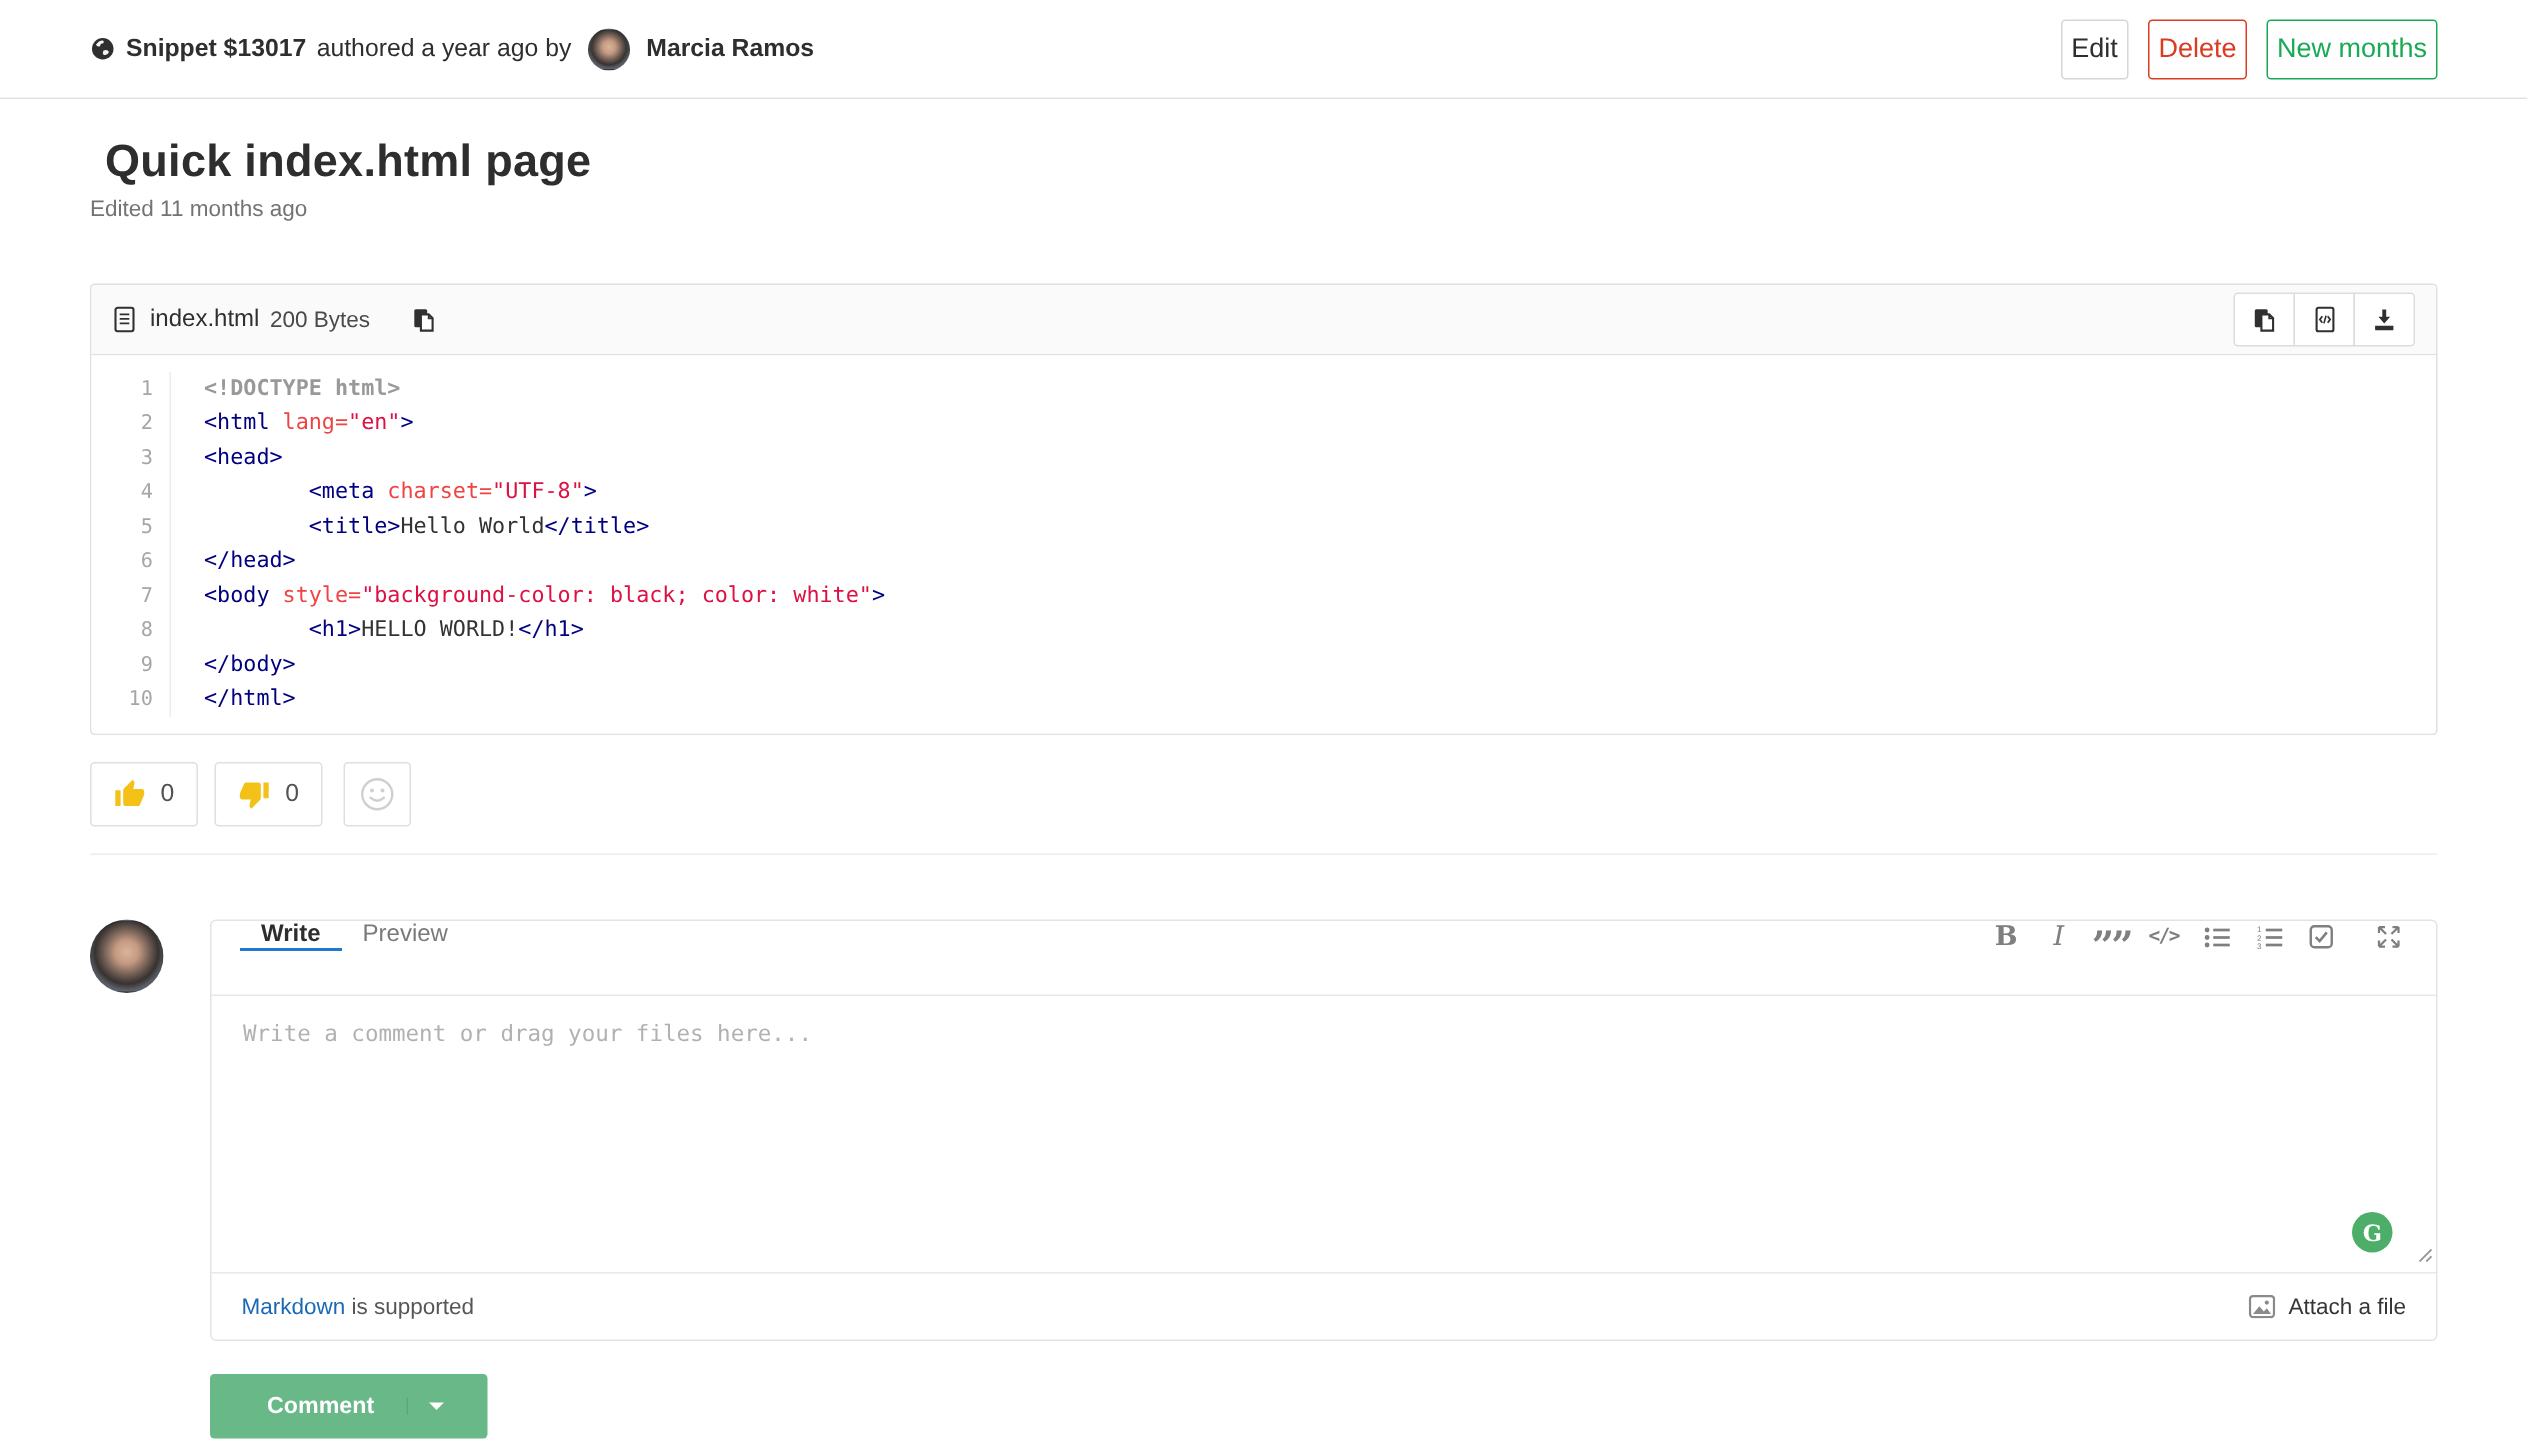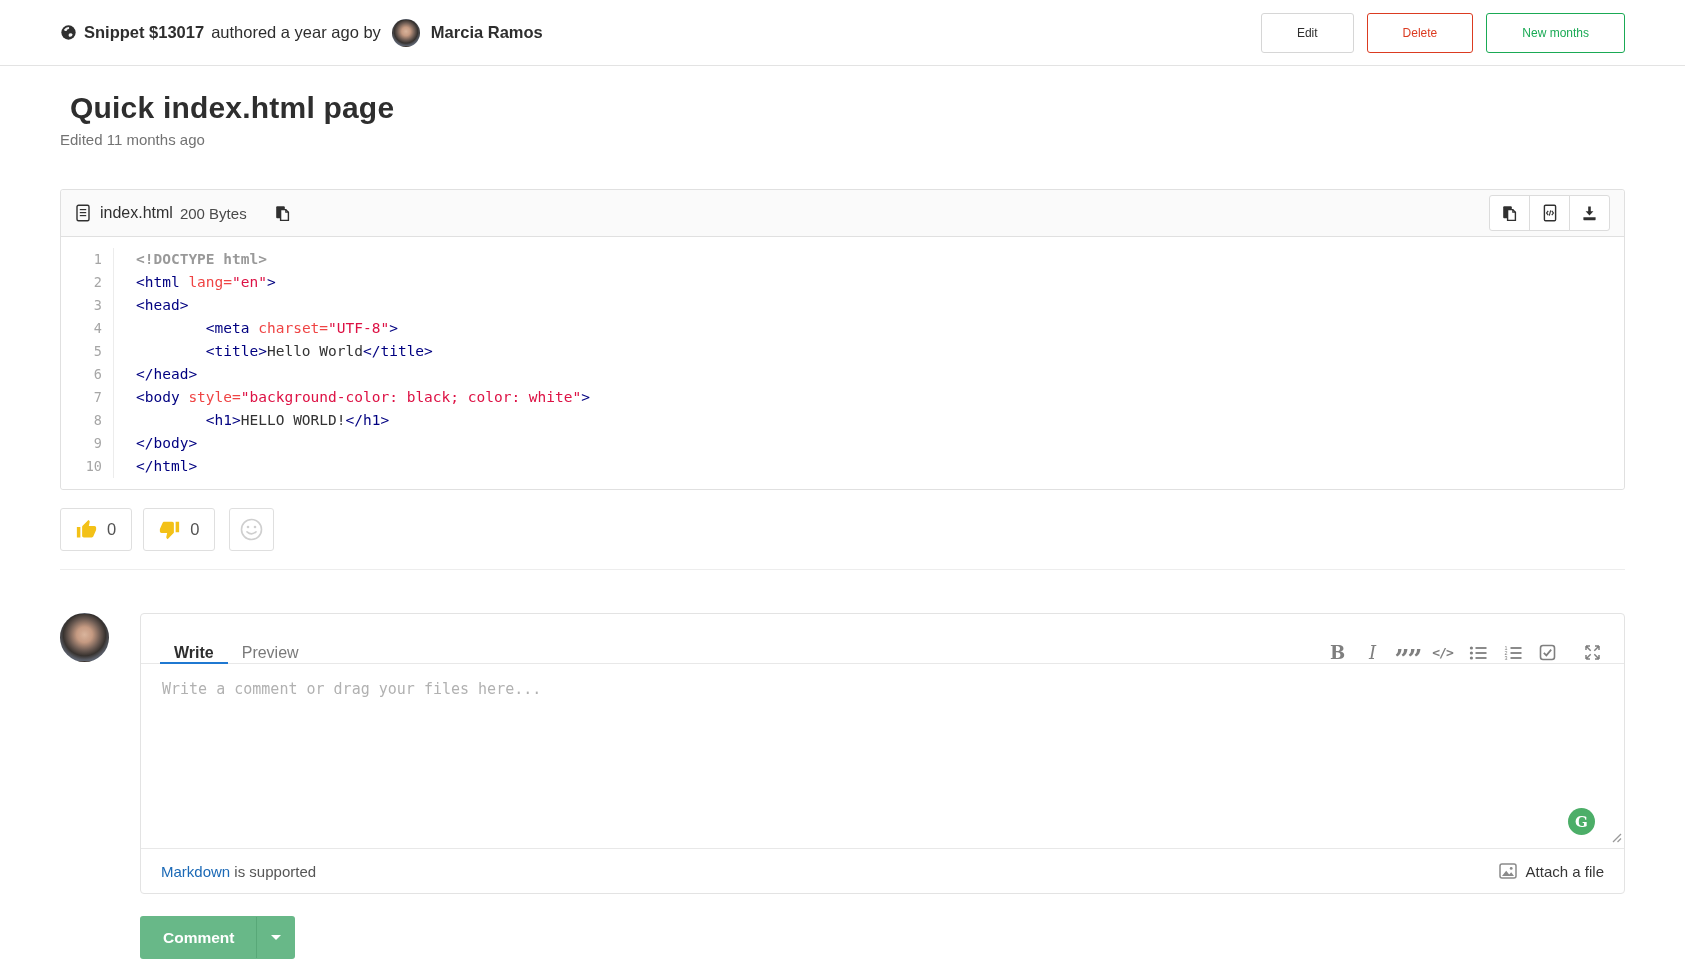--- a/index.html
+++ b/index.html
@@ -23,23 +23,23 @@
   .bold { font-weight: bold; }
   .avatar {
     border-radius: 50%;
     border: 1px solid rgba(0,0,0,.09);
     background: radial-gradient(circle at 50% 44%, #d9b49c 0%, #c59a82 22%, #6b5a52 45%, #37322f 60%, #6e7788 79%, #9aa2b0 100%);
   }
   .avatar-sm { width: 28px; height: 28px; margin: 0 4px; }
   .top-actions { display: flex; gap: 13px; }
   .btn {
     display: inline-flex; align-items: center; justify-content: center;
-    height: 40px; padding: 0 35px;
+    height: 40px; padding: 0 6px;
     background: #fff; border: 1px solid #d6d6d6; border-radius: 3px;
-    font-size: 12px; color: #2e2e2e; cursor: pointer;
+    font-size: 18px; color: #2e2e2e; cursor: pointer;
   }
   .btn-delete { color: #db3b21; border-color: #db3b21; }
   .btn-new    { color: #1aaa55; border-color: #1aaa55; }
 
   
   .main { padding: 0 60px; }
   .page-title { margin-top: 25px; font-size: 30px; font-weight: bold; letter-spacing: .2px; margin-left: 10px; }
   .edited { margin-top: 6px; font-size: 15px; color: #737373; }
 
   
@@ -81,21 +81,21 @@
     border: 1px solid #dfdfdf; border-radius: 3px; background: #fff;
     display: flex; align-items: center; justify-content: center; gap: 10px;
     font-size: 16.5px; color: #525252; cursor: pointer;
   }
   .award-btn.smiley { min-width: 45px; width: 45px; padding: 0; margin-left: 3px; }
 
   
   .comment-row { margin-top: 43px; display: flex; }
   .avatar-lg { width: 49px; height: 49px; margin-right: 31px; flex: none; }
   .comment-box { flex: 1; border: 1px solid #e3e3e3; border-radius: 4px; background: #fff; }
-  .cb-header { height: 50px; display: flex; align-items: flex-end; border-bottom: 1px solid #e8e8e8; padding: 0 6px 0 6px; gap: 34px; }
+  .cb-header { height: 50px; display: flex; align-items: flex-start; border-bottom: 1px solid #e8e8e8; padding: 0 6px 0 6px; gap: 34px; }
   .tabs { display: flex; margin-left: 13px; }
   .tab {
     display: flex; align-items: center; padding: 0 14px; margin-bottom: -1px;
     font-size: 16px; color: #7a7a7a; cursor: pointer; background: none; border: none;
     border-bottom: 2px solid transparent;
   }
   .tab.active { color: #2e2e2e; font-weight: bold; border-bottom-color: #1f78d1; }
   .cb-toolbar { margin-left: auto; display: flex; align-items: center; padding-right: 8px; }
   .tool-btn {
     width: 35px; height: 100%; background: none; border: none;
@@ -130,21 +130,21 @@
     display: flex; align-items: center; justify-content: space-between;
     padding: 0 20px; font-size: 15px; color: #565656;
   }
   .md-link { color: #1b69b6; text-decoration: none; cursor: pointer; }
   .attach { display: flex; align-items: center; gap: 9px; color: #363636; cursor: pointer; background: none; border: none; font-size: 15px; }
 
   .submit-row { margin-top: 22px; margin-left: 80px; display: flex; }
   .btn-comment {
     display: inline-flex; height: 43px; border: none; border-radius: 3px; overflow: hidden;
     background: #68b888; color: #fff; font-weight: bold; font-size: 15.5px; cursor: pointer;
-    padding: 1px;
+    padding: 16px;
   }
   .btn-comment-main { padding: 0 22px; display: flex; align-items: center; border-right: 1px solid #58a878; }
   .btn-comment-caret { width: 37px; display: flex; align-items: center; justify-content: center; }
   .caret-down { width: 0; height: 0; border-left: 5px solid transparent; border-right: 5px solid transparent; border-top: 5px solid #fff; }
 
   .icon { display: inline-flex; align-items: center; justify-content: center; }
 </style>
 </head>
 <body>
 

